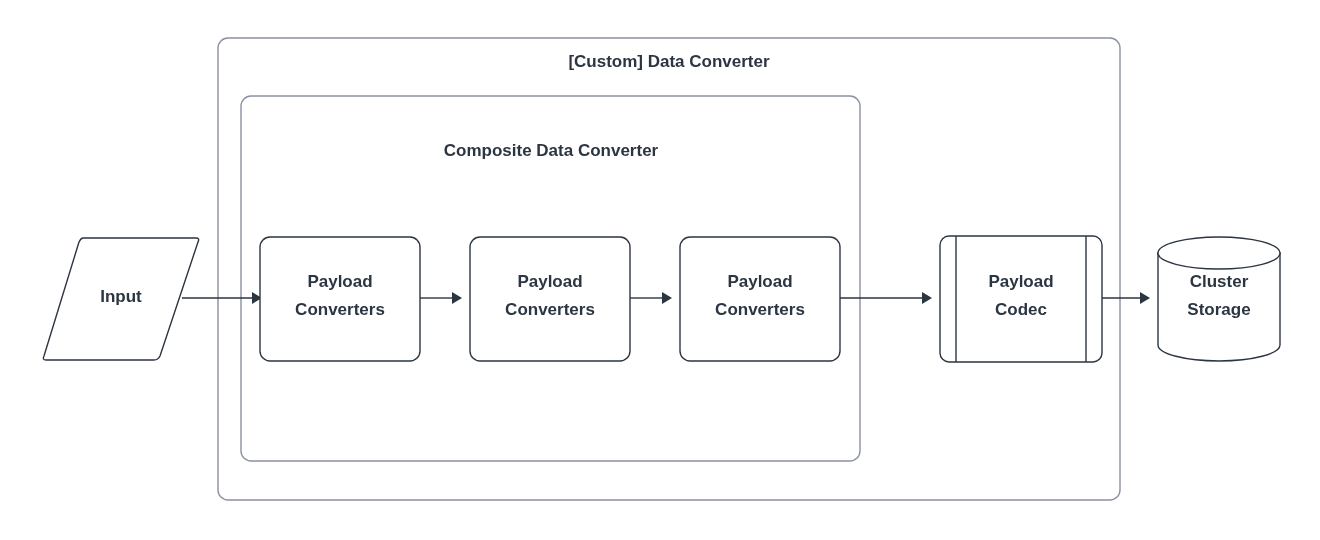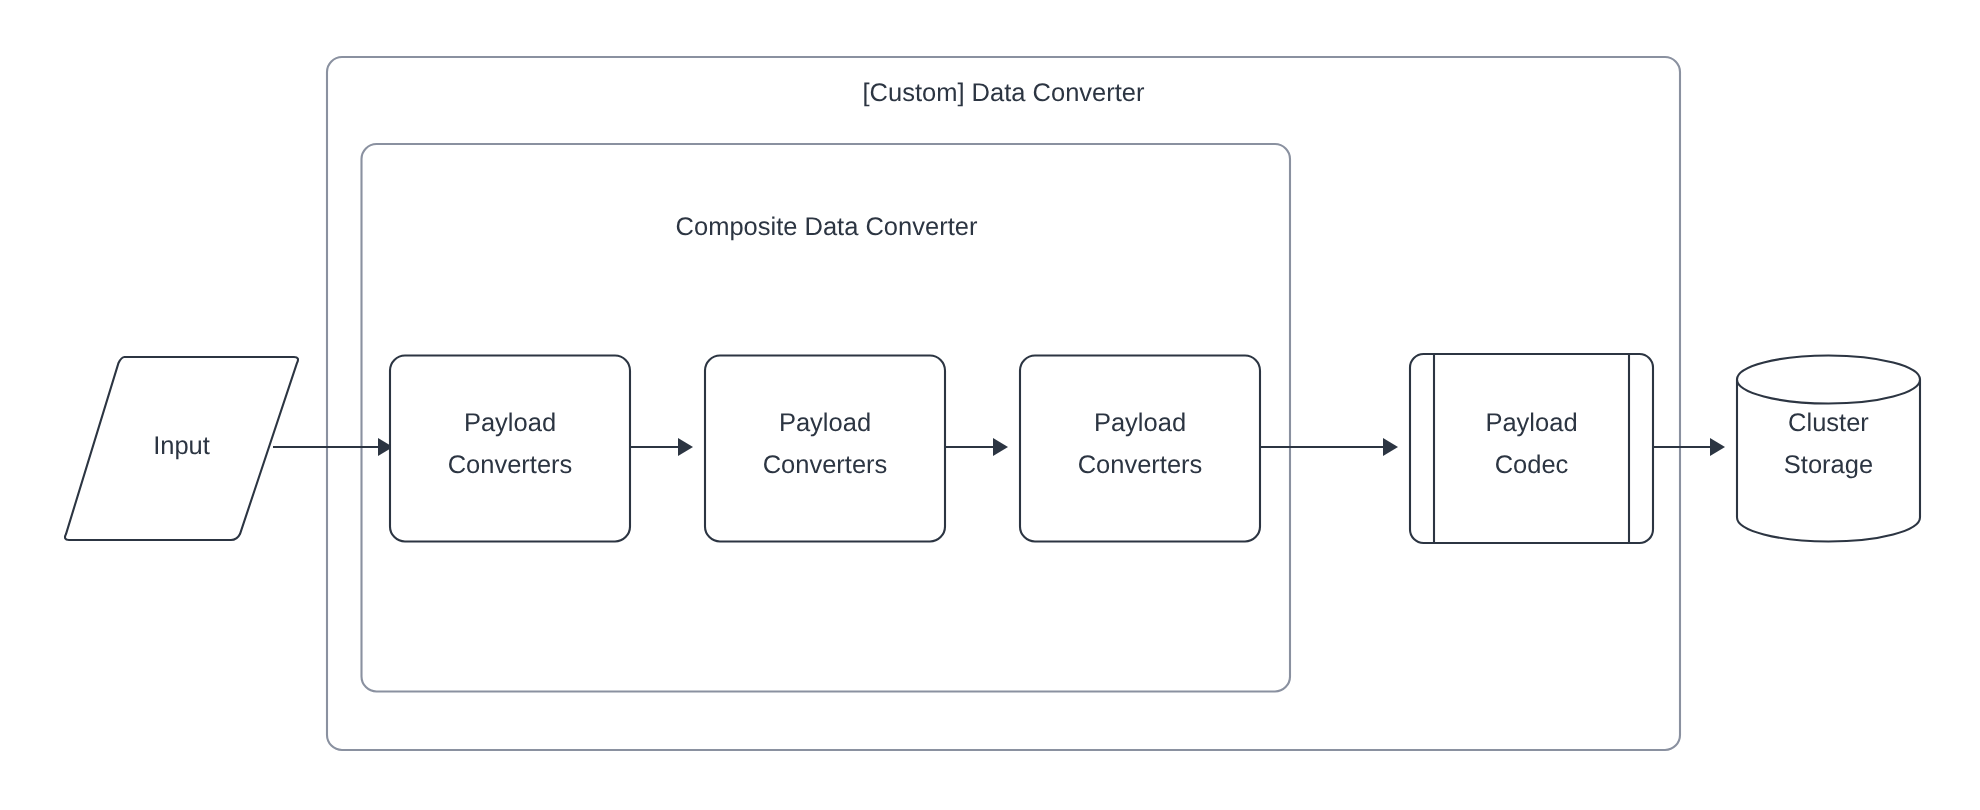--- a/index.html
+++ b/index.html
@@ -10,20 +10,21 @@
   body {
     width: 1320px;
     height: 540px;
     font-family: "Liberation Sans", sans-serif;
     overflow: hidden;
   }
   #diagram-root {
     position: relative;
     width: 1088px;
     height: 540px;
+    font-weight: bold;
   }
   svg#diagram {
     display: block;
     width: 1320px;
     height: 540px;
   }
   .shape-stroke {
     fill: #ffffff;
     stroke: #2c3542;
     stroke-width: 1.4;

